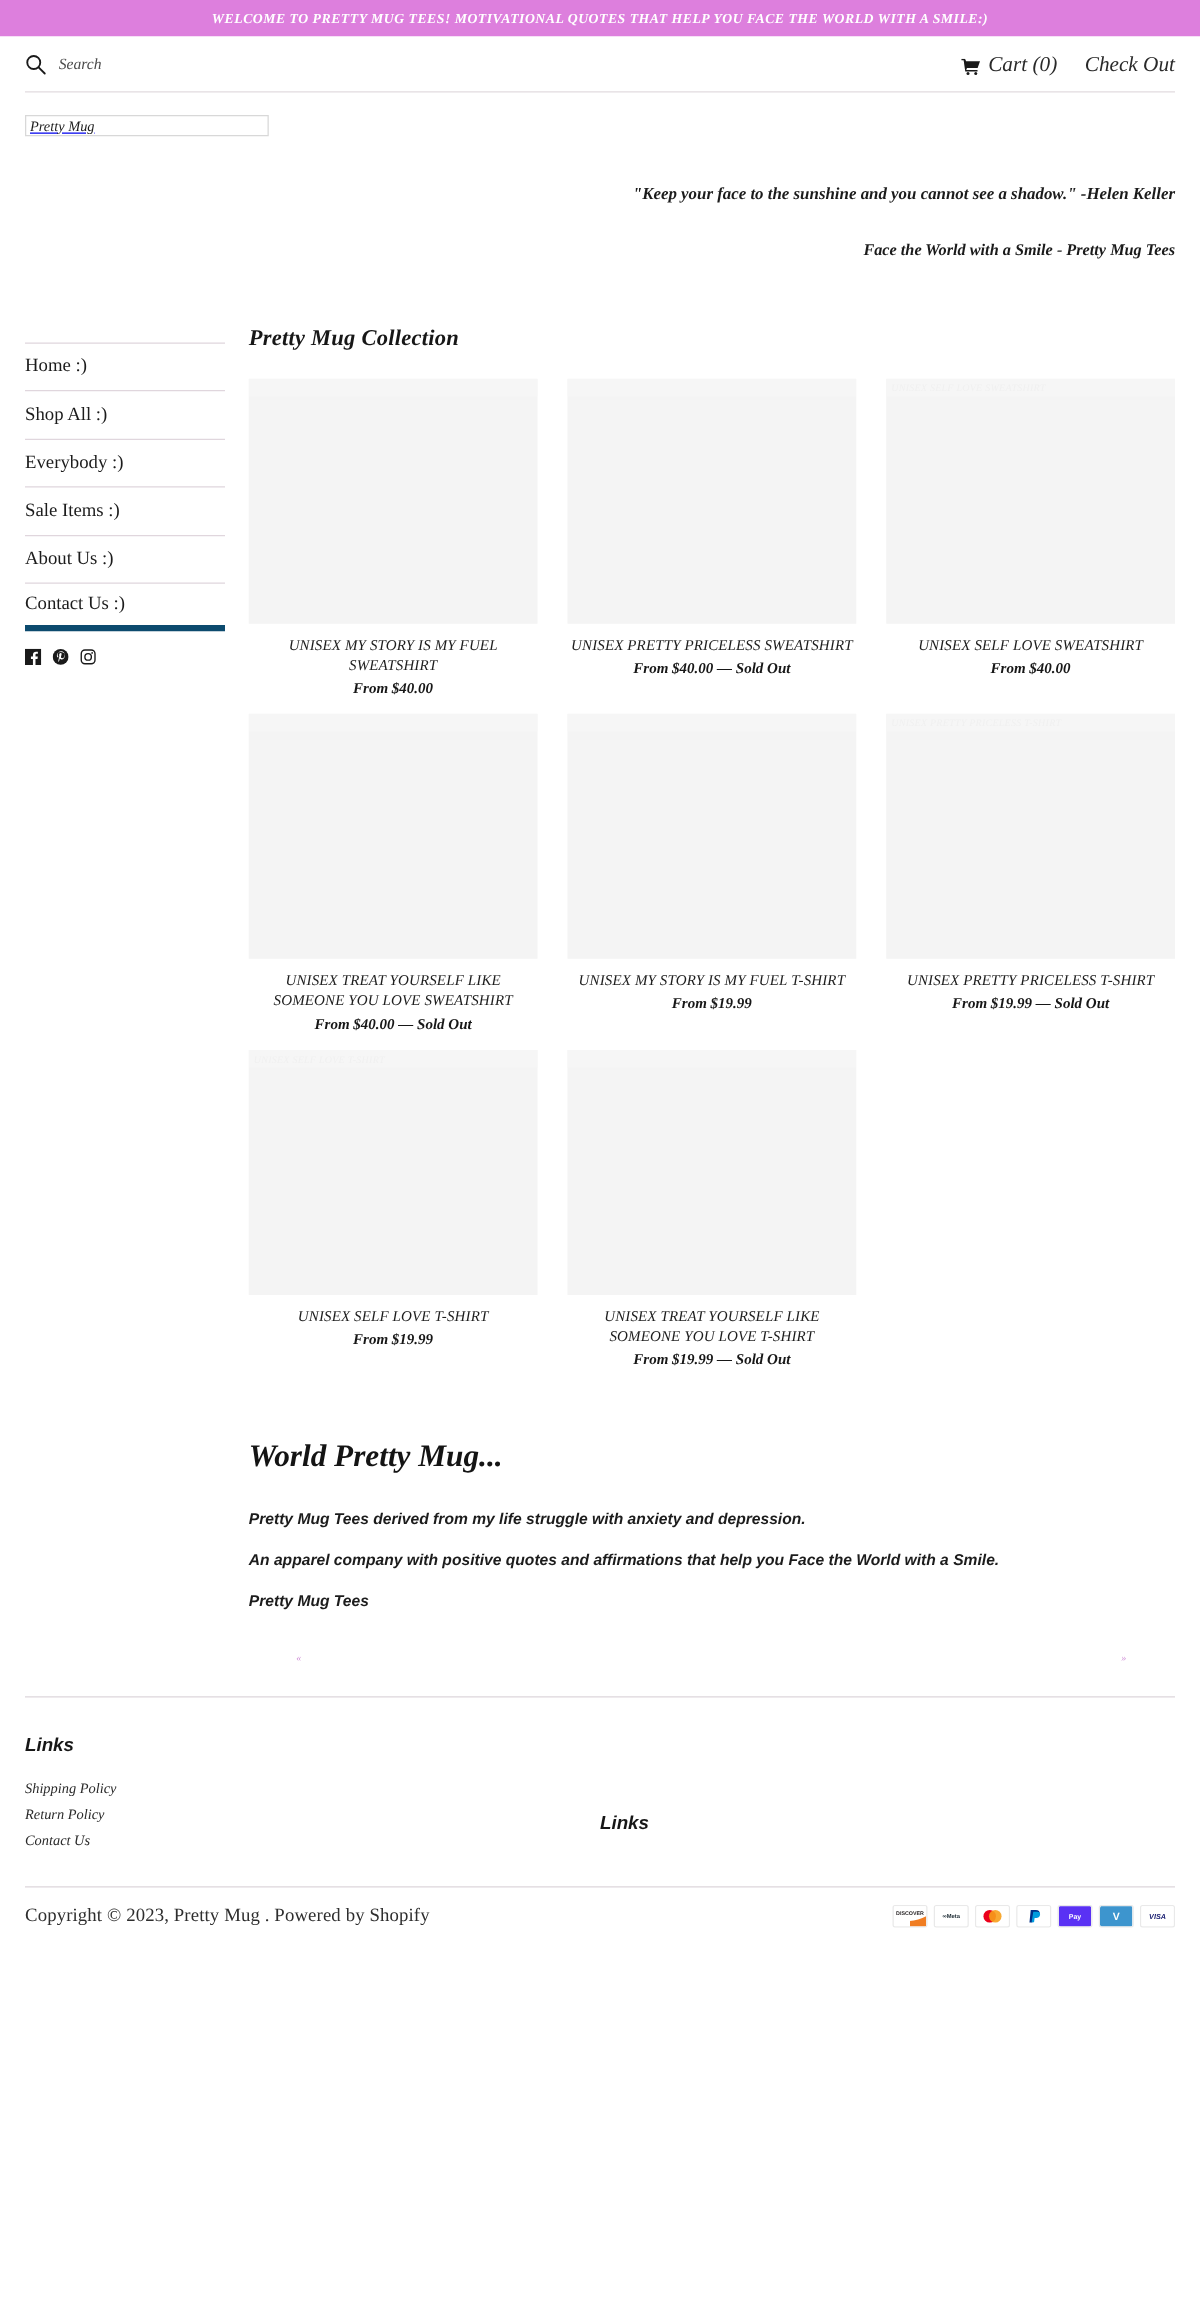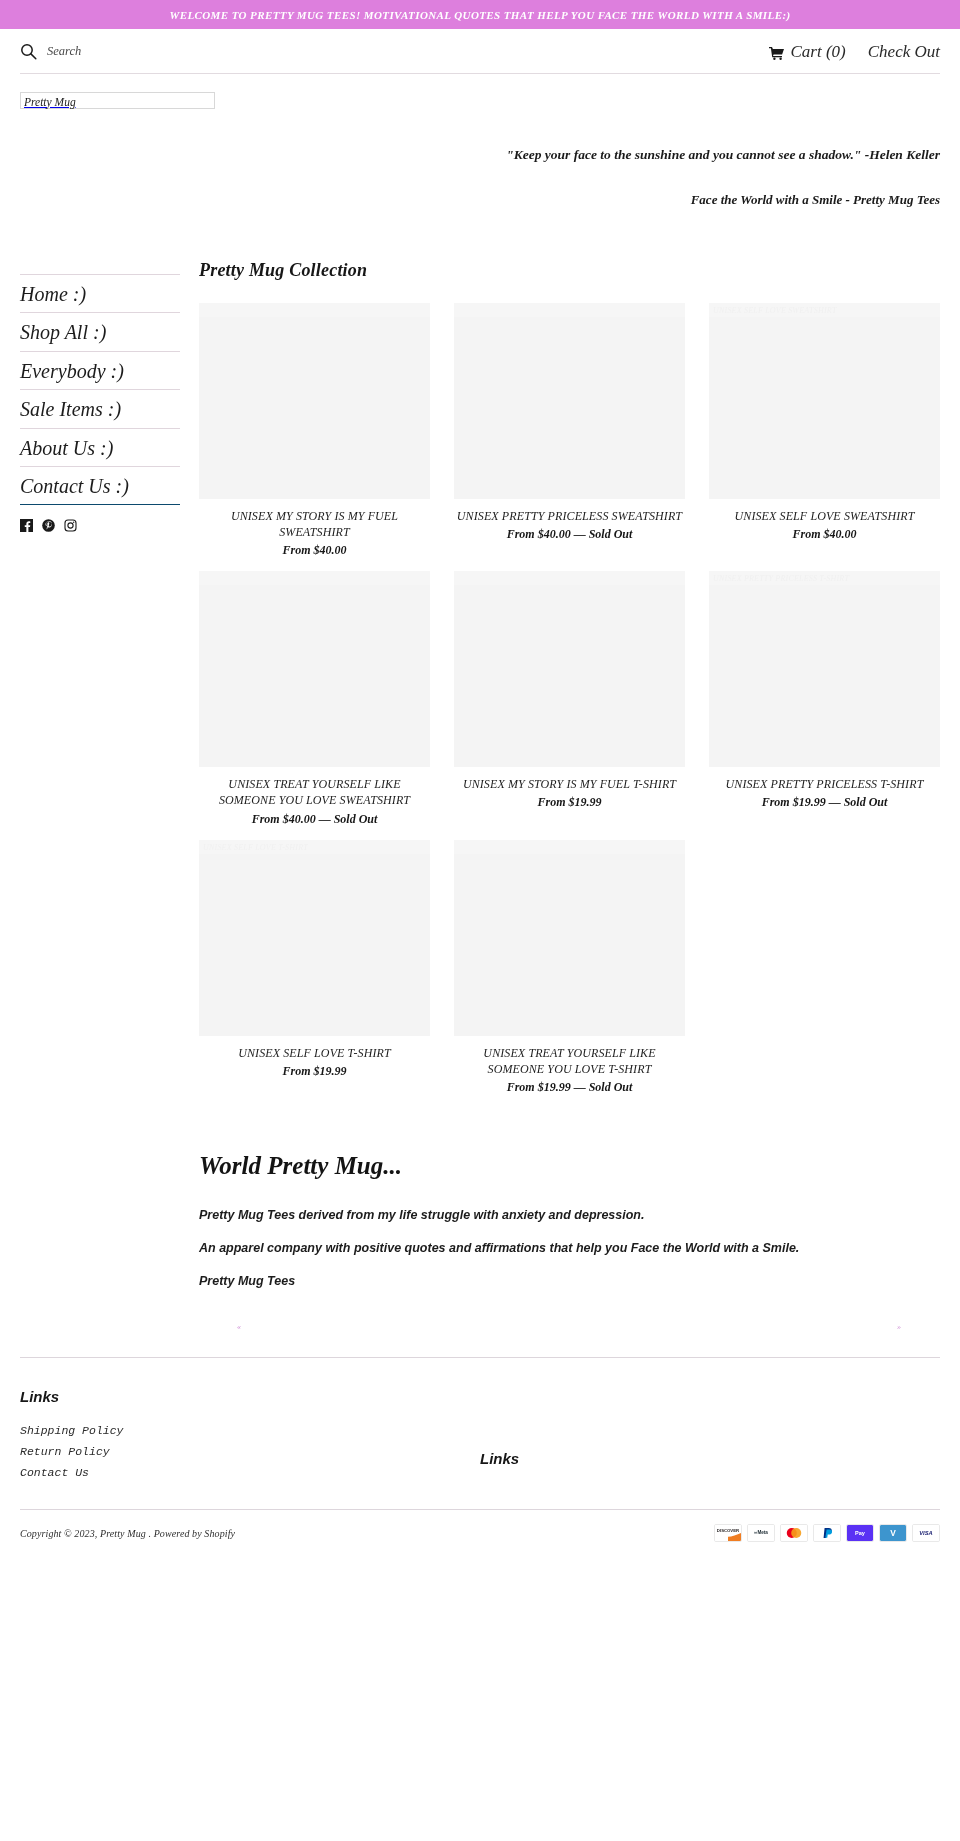--- a/index.html
+++ b/index.html
@@ -71,23 +71,23 @@
   
   .page { display:flex; padding:0 20px; margin-top:52px; align-items:flex-start; }
 
   
   .sidebar { width:160px; flex:0 0 160px; padding-top:14px; }
   .nav-list { list-style:none; margin:0; padding:0; }
   .nav-item {
     border-top:1px solid #e0d6dd; height:38.5px;
     display:flex; align-items:center;
   }
-  .nav-item:last-of-type { border-bottom:1px solid #0c4a6e; }
+  .nav-item:last-of-type { border-bottom:5px solid #0c4a6e; }
   .nav-link {
-    font-style:italic; font-size:20px; color:#1c1c1c; text-decoration:none;
+    font-size:15px; color:#1c1c1c; text-decoration:none;
     line-height:1;
   }
   .social {
     display:flex; gap:9px; align-items:center; margin-top:14px;
   }
   .social a { display:block; width:13px; height:13px; }
   .social svg { display:block; }
 
   
   .main { flex:1; padding-left:19px; }
@@ -147,33 +147,33 @@
   .footer {
     padding:30px 20px 0 20px; display:flex;align-items:flex-end;
   }
   .footer-col { width:50%; }
   .footer-head {
     font-family:"Liberation Sans", sans-serif;
     font-weight:700; font-style:italic; font-size:15px; margin:0 0 16px 0;
     color:#171717;
   }
   .footer-links { list-style:none; margin:0; padding:0; }
-  .footer-links li { margin-bottom:2px;font-family:Liberation Mono, monospace; }
+  .footer-links li { margin-bottom:2px; }
   .footer-links a {
     font-style:italic; font-size:11.5px; color:#2a2a2a; text-decoration:none;
     line-height:1.45;
   }
 
   .footer-rule2 { margin:26px 20px 0 20px; height:1px; background:#ddd6dc; }
 
   .bottom {
     padding:14px 20px 0 20px; display:flex; align-items:center;
   }
   .copyright {
-    font-style:italic; font-size:10px; color:#2e2e2e; letter-spacing:.1px;
+    font-size:15px; color:#2e2e2e; letter-spacing:.1px;
   }
   .payments { margin-left:auto; display:flex; gap:5px; align-items:center; }
   .pay {
     width:28px; height:18px; border-radius:2px; background:#fff;
     border:1px solid #e9e9e9; display:flex; align-items:center;
     justify-content:center; overflow:hidden;
   }
   .pay svg, .pay span { display:block; }
 </style>
 </head>

